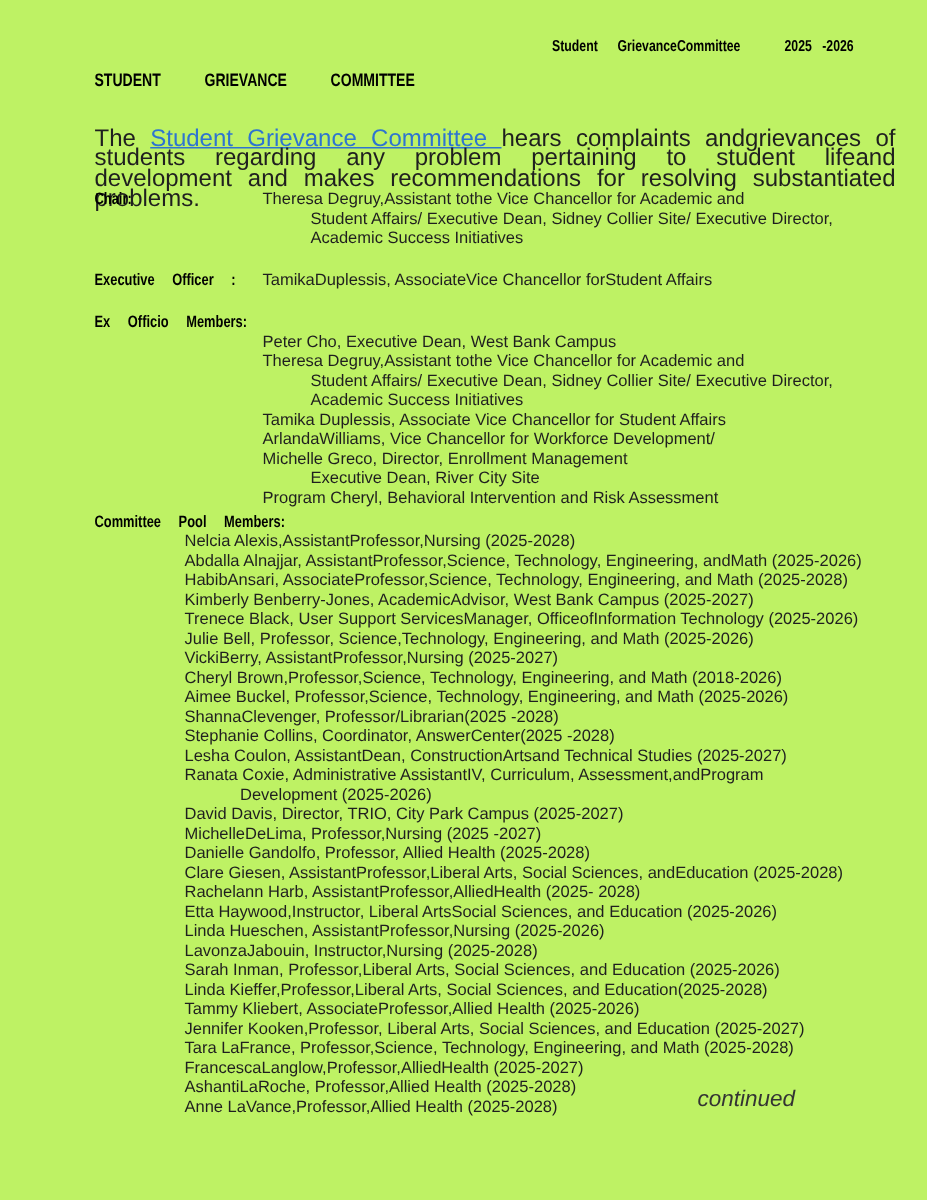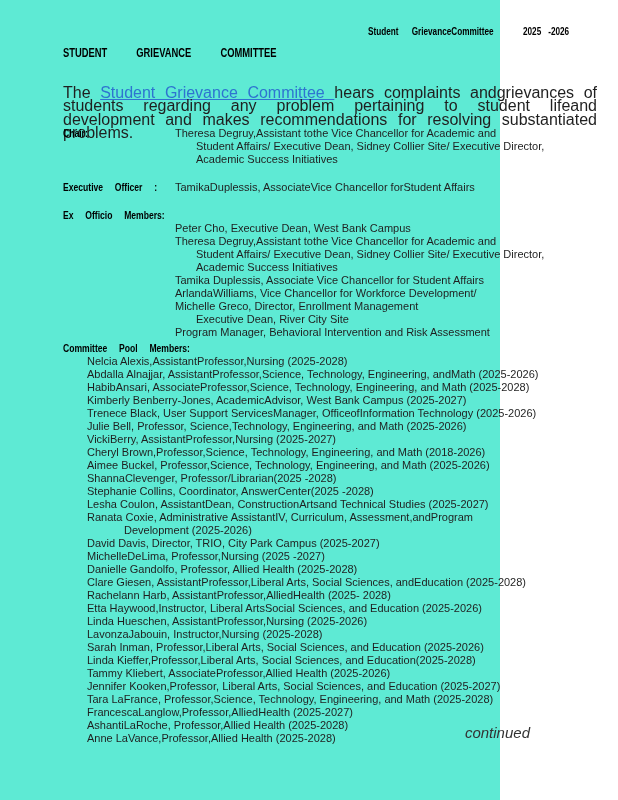--- a/index.html
+++ b/index.html
@@ -5,25 +5,25 @@
   * { box-sizing: border-box; }
   html, body { margin: 0; padding: 0; }
   body {
     width: 618px; height: 800px;
     background: #ffffff;
     overflow: hidden;
     font-family: "Liberation Sans", "DejaVu Sans", sans-serif;
   }
   .page {
     position: relative;
-    width: 500px; height: 800px;
+    width: 618px; height: 800px;
     font-size: 11px;
     line-height: 13px;
     color: #212121;
-    background: #5eead4;
+    background: #bef264;
   }
   
   .cond {
     display: inline-block;
     transform: scaleX(0.78);
     transform-origin: 0 50%;
     white-space: nowrap;
     font-weight: bold;
     color: #000;
   }
@@ -52,22 +52,22 @@
     text-decoration: underline;
     cursor: pointer;
   }
   .section { position: absolute; left: 63px; width: 556px; }
   .sec-label {
     position: absolute; left: 0; top: 0;
     font-size: 11px; word-spacing: 12px;
   }
   .sec-lines .line { white-space: nowrap; color: #1f1f1f; }
   .col-main { margin-left: 112px; }
-  .col-main .line.indent { margin-left: 21px; }
-  .col-pool { margin-left: 24px; }
+  .col-main .line.indent { margin-left: 32px; }
+  .col-pool { margin-left: 60px; }
   .col-pool .line.indent { margin-left: 37px; }
   .stack { padding-top: 13px; }
   .sec-chair { top: 127px; }
   .sec-exec { top: 181px; }
   .sec-exofficio { top: 209px; }
   .sec-pool { top: 342px; }
   .continued {
     position: absolute; left: 63px; top: 726px;
     width: 467px; text-align: right;
     font-style: italic; font-size: 15px; color: #333;
@@ -118,21 +118,21 @@
         <div class="line indent">Academic Success Initiatives</div>
 
         <div class="line">Tamika Duplessis, Associate Vice Chancellor for Student Affairs</div>
 
         <div class="line">ArlandaWilliams, Vice Chancellor for Workforce Development/</div>
 
         <div class="line">Michelle Greco, Director, Enrollment Management</div>
 
         <div class="line indent">Executive Dean, River City Site</div>
 
-        <div class="line">Program Manager, Behavioral Intervention and Risk Assessment</div>
+        <div class="line">Program Cheryl, Behavioral Intervention and Risk Assessment</div>
       </div>
   </div>
 
   <div class="section sec-pool">
     <span class="sec-label cond">Committee Pool Members:</span>
     <div class="sec-lines col-pool stack">
 
         <div class="line">Nelcia Alexis,AssistantProfessor,Nursing (2025-2028)</div>
 
         <div class="line">Abdalla Alnajjar, AssistantProfessor,Science, Technology, Engineering, andMath (2025-2026)</div>

